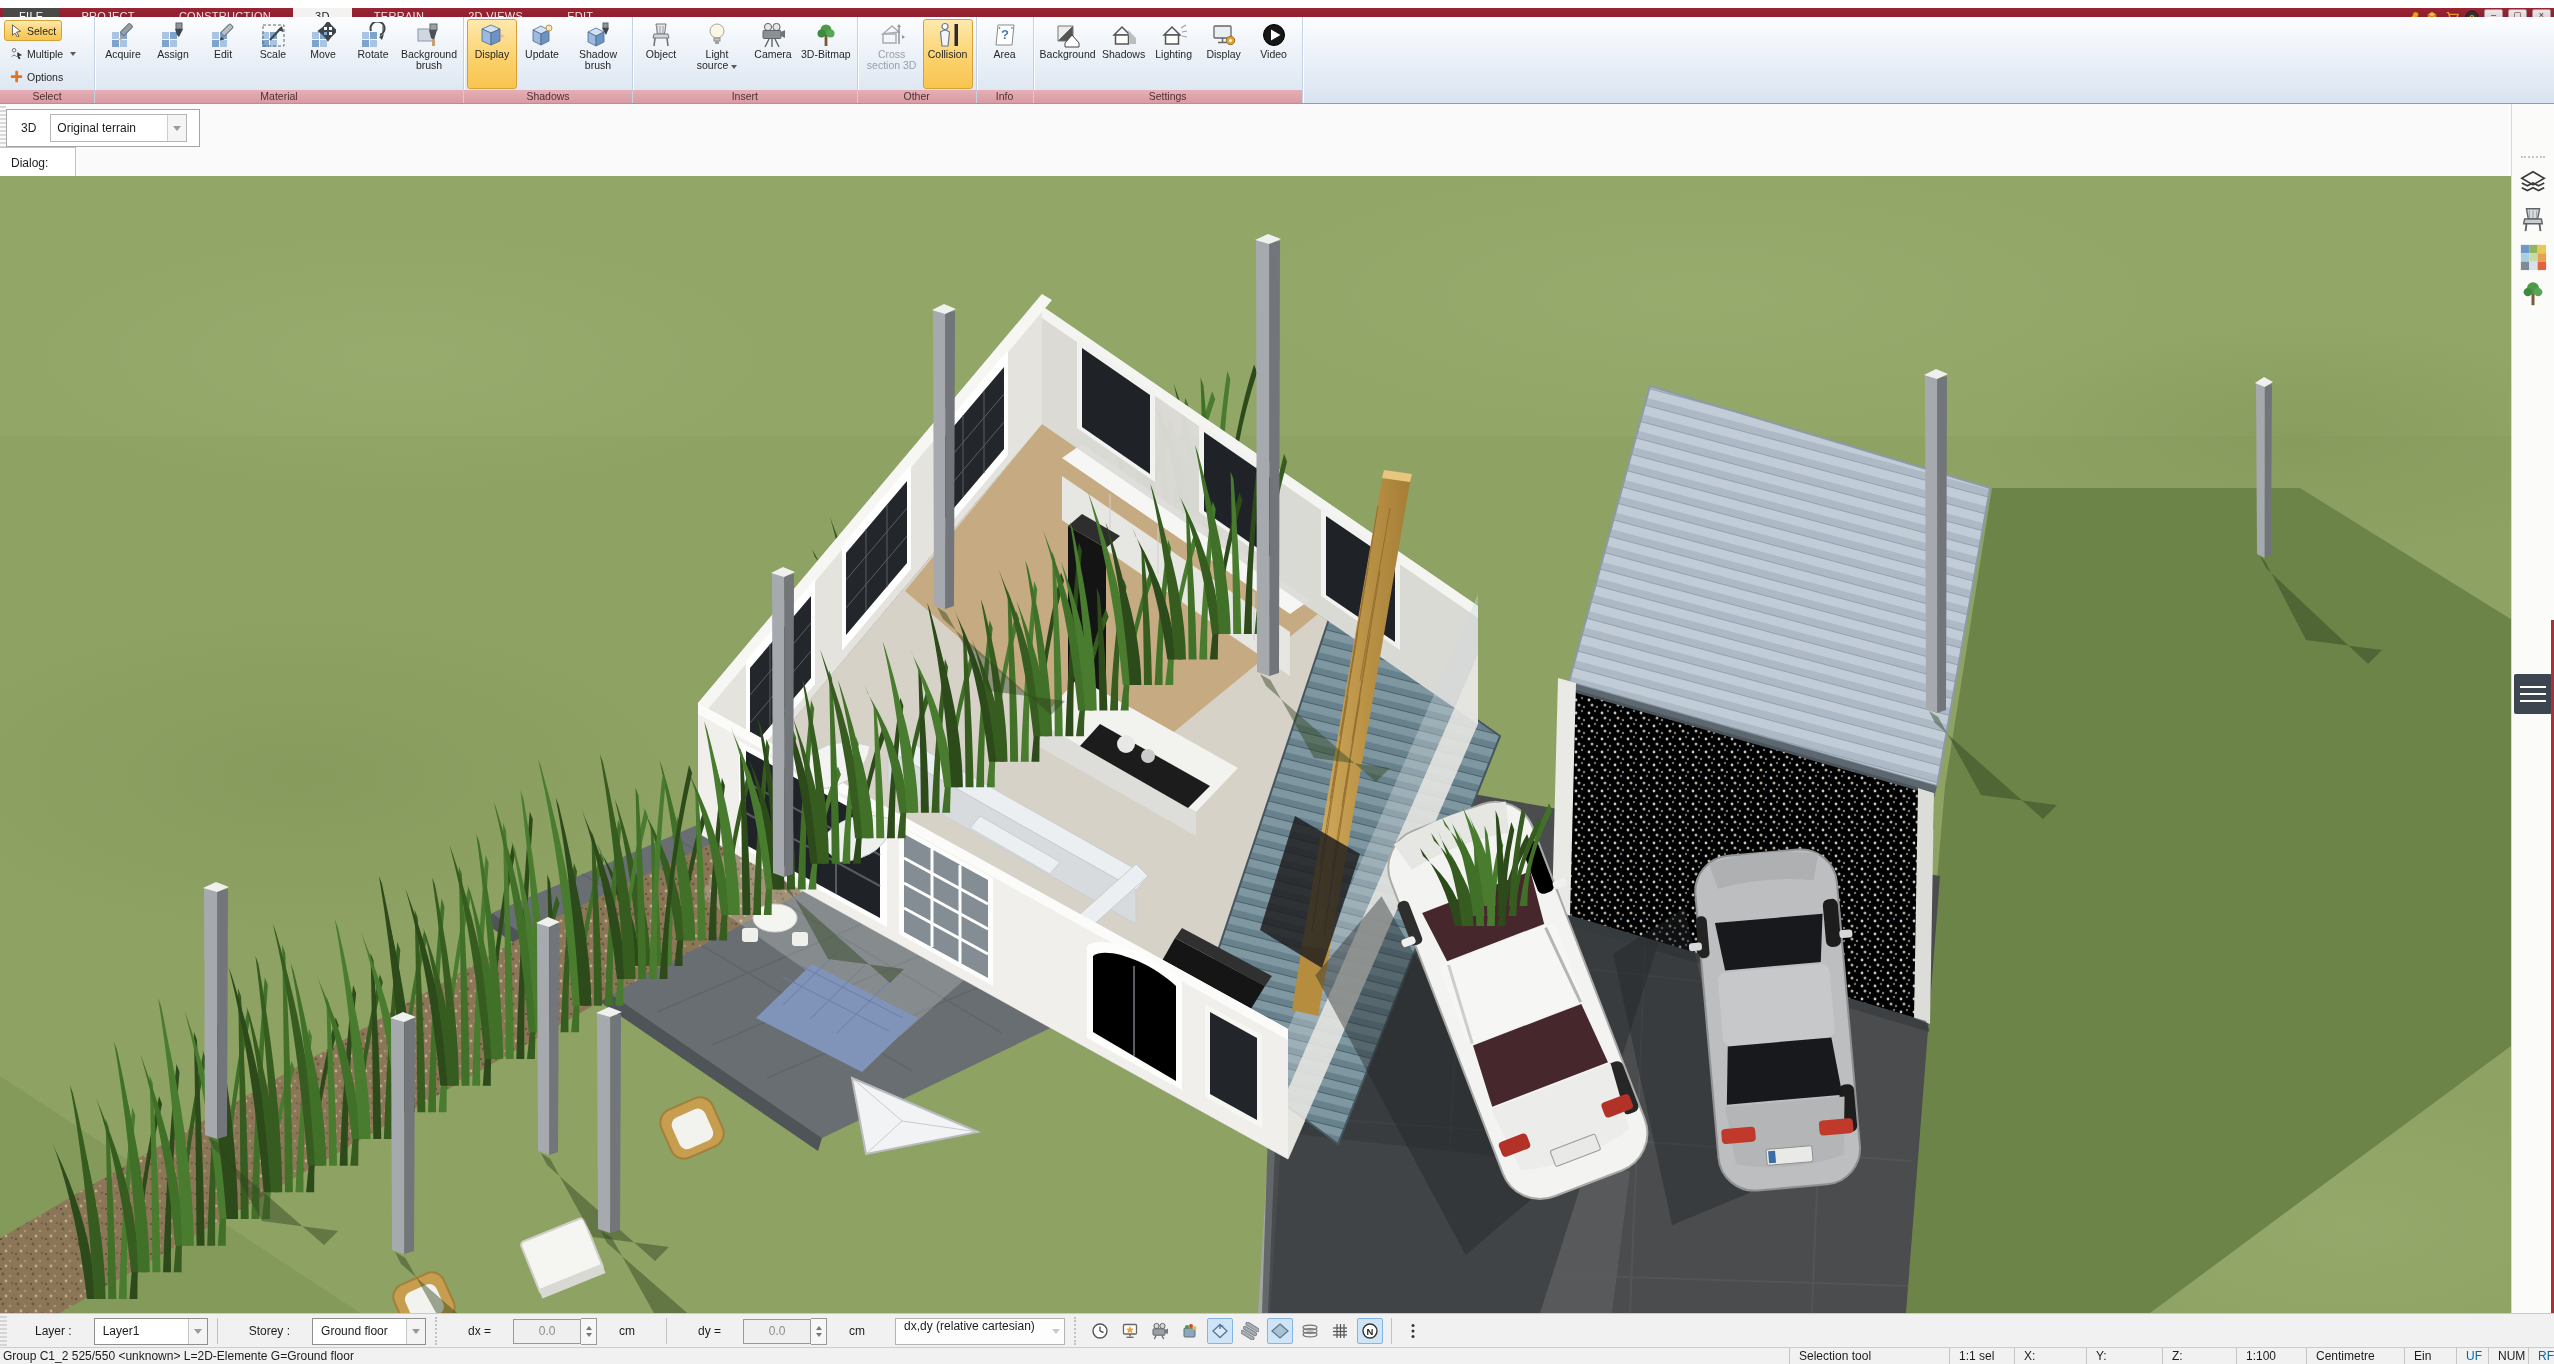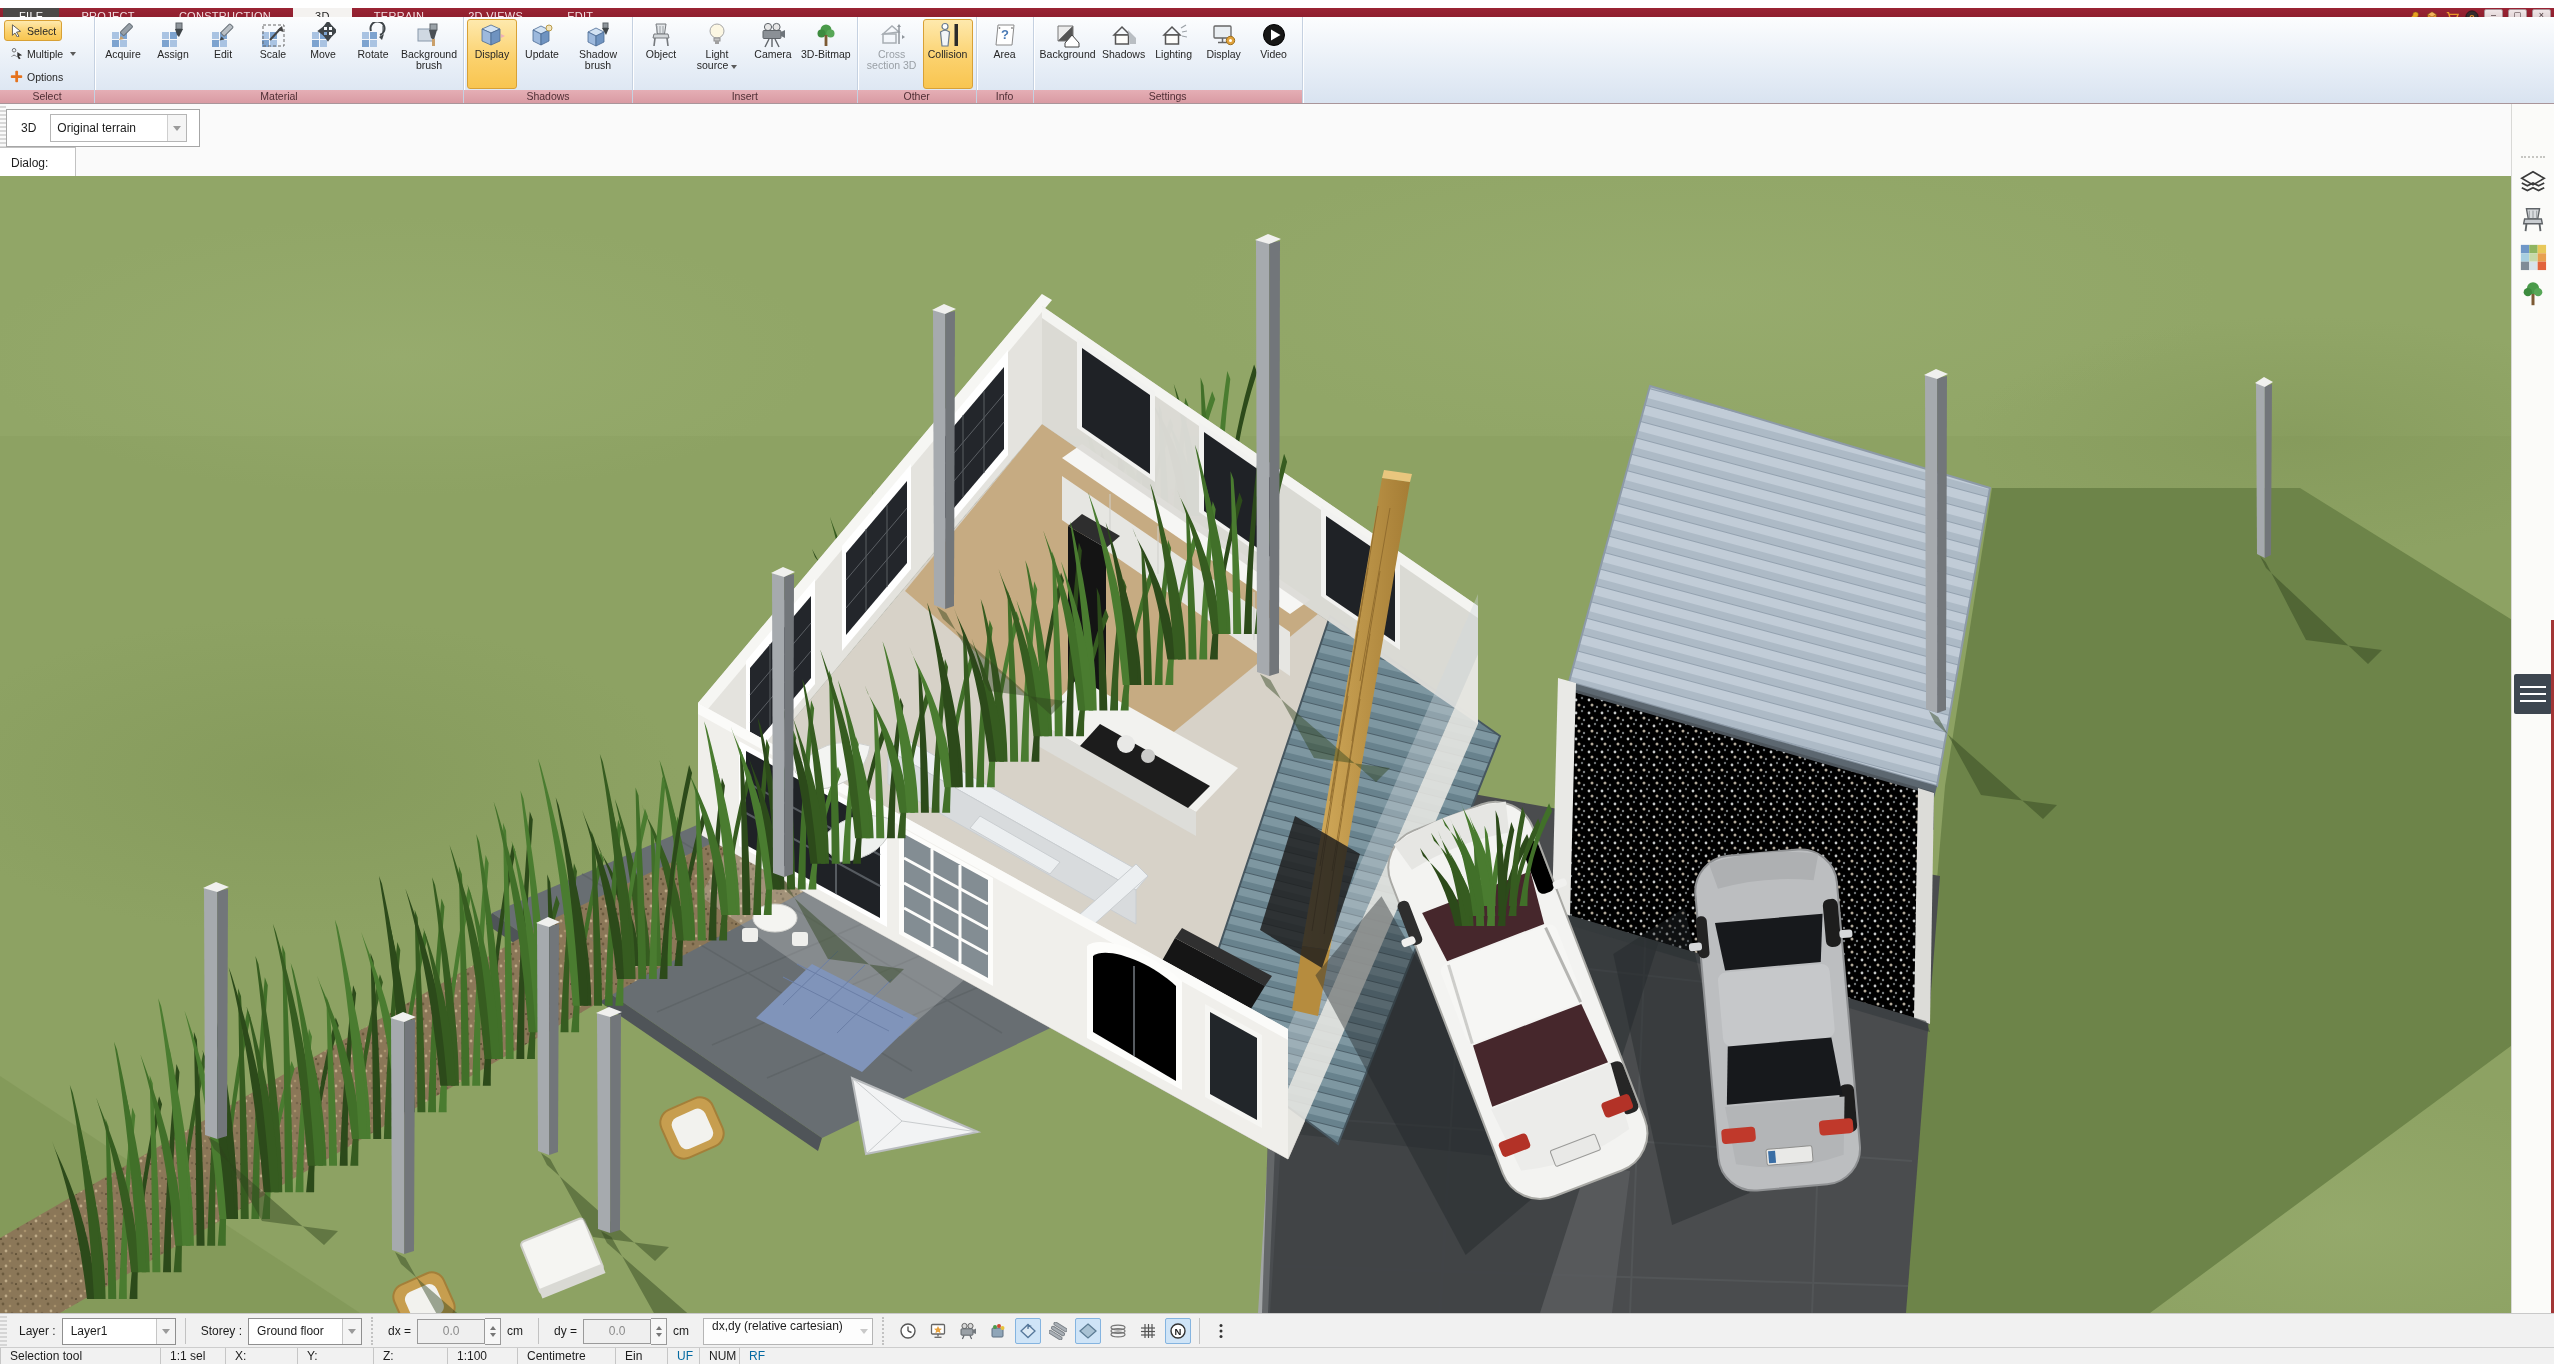--- a/index.html
+++ b/index.html
@@ -41,21 +41,21 @@
   
   .rail{position:absolute;right:0;top:104px;width:42px;height:1209px;background:#fbfbf9;border-left:1px solid #d9d9d6}
   .rail .grip{margin:52px auto 10px auto;width:24px;border-top:2px dotted #c6c6c2}
   .railico{width:30px;height:30px;margin:7px auto;display:flex;align-items:center;justify-content:center}
   .handle{position:absolute;left:2px;top:570px;width:38px;height:40px;background:#3d4650;border-radius:2px;display:flex;flex-direction:column;justify-content:center;gap:5px;align-items:center}
   .handle i{display:block;width:26px;height:2px;background:#fff}
   .redline{position:absolute;right:0;top:516px;width:3px;bottom:0;background:#a23636}
   
   .btoolbar{position:absolute;left:0;top:1313px;right:0;height:34px;background:#f1f1f1;border-top:1px solid #c9c9c9;display:flex;align-items:center;font-size:12px;color:#1c1c1c}
   .bgrip{width:7px;align-self:stretch;background:repeating-linear-gradient(#f1f1f1 0 2px,#d5d5d5 2px 4px);margin-right:6px}
-  .blbl{margin:0 6px;white-space:nowrap}
+  .blbl{margin:0 22px;white-space:nowrap}
   .bcombo{height:25px;min-width:112px;border:1px solid #8f8f8f;background:#fff;display:flex;align-items:center}
   .bcombo .tx{flex:1;padding:0 8px;white-space:nowrap}
   .bcombo .arr{width:18px;align-self:stretch;border-left:1px solid #c6c6c6;background:#f4f4f4;display:flex;align-items:center;justify-content:center}
   .vsep{width:1px;height:26px;background:#c2c2c2;margin:0 9px}
   .dsep{width:0;height:28px;border-left:2px dotted #c2c2c2;margin:0 9px}
   .num{width:66px;height:23px;border:1px solid #9a9a9a;background:#efefef;color:#8b8b8b;text-align:center;line-height:23px}
   .spin{width:15px;height:25px;border:1px solid #9a9a9a;border-left:none;background:#f7f7f7;display:flex;flex-direction:column;align-items:center;justify-content:center;gap:3px}
   .spin b{width:0;height:0;border-left:3px solid transparent;border-right:3px solid transparent}
   .spin b.up{border-bottom:4px solid #777}
   .spin b.dn{border-top:4px solid #777}
@@ -1211,20 +1211,21 @@
     <div class="ibtn">
         <svg viewBox="0 0 18 18" width="18" height="18" fill="#333">
           <circle cx="9" cy="3.5" r="1.5"></circle>
           <circle cx="9" cy="9" r="1.5"></circle>
           <circle cx="9" cy="14.5" r="1.5"></circle>
         </svg>
       </div>
   </div>
 
   <div class="statusbar">
+    <div class="sleft">Group C1_2 525/550 &lt;unknown&gt; L=2D-Elemente G=Ground floor</div>
     <div class="seg" style="width:150px">Selection tool</div>
     <div class="seg" style="width:55px">1:1 sel</div>
     <div class="seg" style="width:62px">X:</div>
     <div class="seg" style="width:66px">Y:</div>
     <div class="seg" style="width:64px">Z:</div>
     <div class="seg" style="width:60px">1:100</div>
     <div class="seg" style="width:88px">Centimetre</div>
     <div class="seg" style="width:42px">Ein</div>
     <div class="seg dim" style="width:22px">UF</div>
     <div class="seg" style="width:30px">NUM</div>

